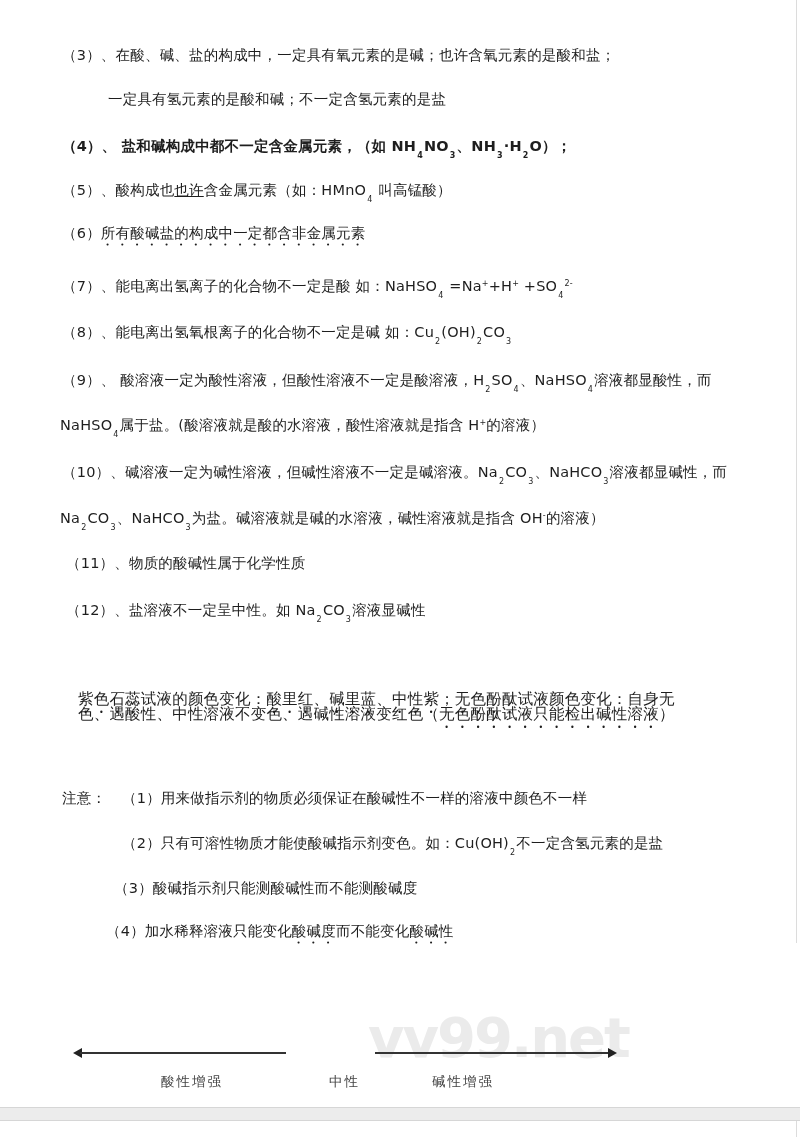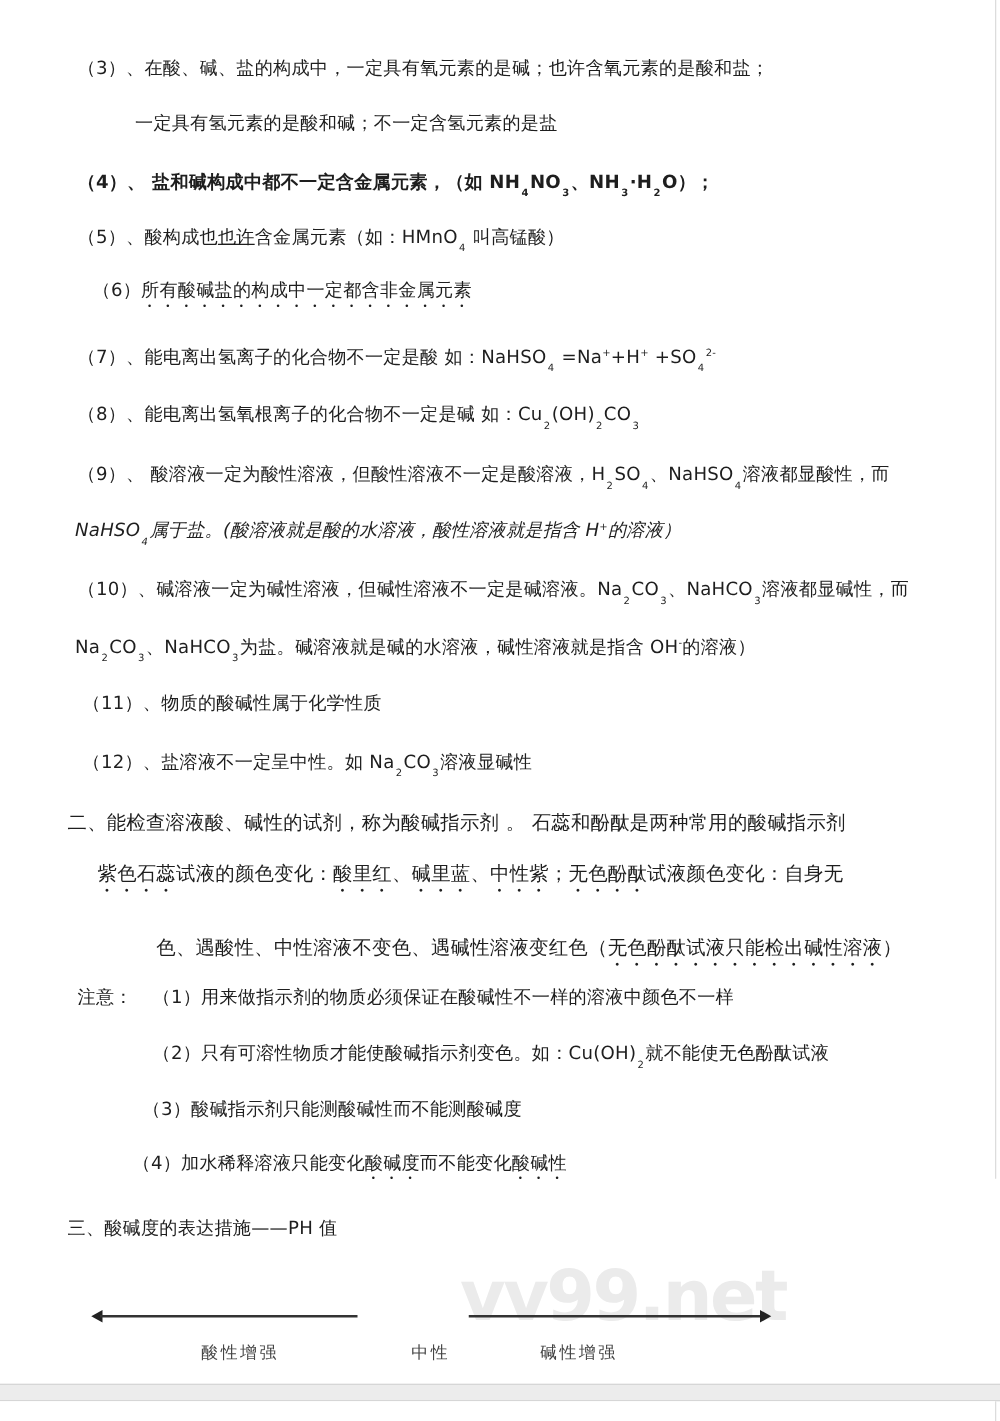--- a/index.html
+++ b/index.html
@@ -48,71 +48,69 @@
   <div class="line" style="left:108px; top:89px;">一定具有氢元素的是酸和碱；不一定含氢元素的是盐</div>
 
   <div class="line" style="left:62px; top:136px;font-weight:bold;">
     <span>（4）、 盐和碱构成中都不一定含金属元素，（如 NH</span><span class="sub">4</span><span>NO</span><span class="sub">3</span><span>、NH</span><span class="sub">3</span><span>·H</span><span class="sub">2</span><span>O）；</span>
   </div>
 
   <div class="line" style="left:62px; top:180px;">
     <span>（5）、酸构成也</span><span class="ul">也许</span><span>含金属元素（如：HMnO</span><span class="sub">4</span><span> 叫高锰酸）</span>
   </div>
 
-  <div class="line" style="left:62px; top:223px;margin-left:12px;">
+  <div class="line" style="left:62px; top:223px;">
     <span>（6）</span><span class="dot">所有酸碱盐的构成中一定都含非金属元素</span>
   </div>
 
   <div class="line" style="left:62px; top:276px;">
     <span>（7）、能电离出氢离子的化合物不一定是酸  如：NaHSO</span><span class="sub">4</span><span> =Na</span><span class="sup">+</span><span>+H</span><span class="sup">+</span><span> +SO</span><span class="sub">4</span><span class="sup">2-</span>
   </div>
 
   <div class="line" style="left:62px; top:322px;">
     <span>（8）、能电离出氢氧根离子的化合物不一定是碱  如：Cu</span><span class="sub">2</span><span>(OH)</span><span class="sub">2</span><span>CO</span><span class="sub">3</span>
   </div>
 
   <div class="line" style="left:62px; top:370px;">
     <span>（9）、  酸溶液一定为酸性溶液，但酸性溶液不一定是酸溶液，H</span><span class="sub">2</span><span>SO</span><span class="sub">4</span><span>、NaHSO</span><span class="sub">4</span><span>溶液都显酸性，而</span>
   </div>
-  <div class="line" style="left:60px; top:415px;font-style:italic;">
+  <div class="line" style="left:60px; top:415px;">
     <span>NaHSO</span><span class="sub">4</span><span>属于盐。(酸溶液就是酸的水溶液，酸性溶液就是指含 H</span><span class="sup">+</span><span>的溶液）</span>
   </div>
 
   <div class="line" style="left:62px; top:462px;">
     <span>（10）、碱溶液一定为碱性溶液，但碱性溶液不一定是碱溶液。Na</span><span class="sub">2</span><span>CO</span><span class="sub">3</span><span>、NaHCO</span><span class="sub">3</span><span>溶液都显碱性，而</span>
   </div>
   <div class="line" style="left:60px; top:508px;">
     <span>Na</span><span class="sub">2</span><span>CO</span><span class="sub">3</span><span>、NaHCO</span><span class="sub">3</span><span>为盐。碱溶液就是碱的水溶液，碱性溶液就是指含 OH</span><span class="sup">-</span><span>的溶液）</span>
   </div>
 
   <div class="line" style="left:66px; top:553px;">（11）、物质的酸碱性属于化学性质</div>
 
   <div class="line" style="left:66px; top:600px;">
     <span>（12）、盐溶液不一定呈中性。如 Na</span><span class="sub">2</span><span>CO</span><span class="sub">3</span><span>溶液显碱性</span>
   </div>
 
-  <div class="line h" style="left:54px; top:648px;">二、能检查溶液酸、碱性的试剂，称为酸碱指示剂 。 石蕊和酚酞是两种常用的酸碱指示剂</div>
   <div class="line h" style="left:78px; top:689px;">
     <span class="dot">紫色石蕊</span><span>试液的颜色变化：</span><span class="dot">酸里红、碱里蓝、中性紫</span><span>；</span><span class="dot">无色酚酞</span><span>试液颜色变化：自身无</span>
   </div>
-  <div class="line h" style="left:78px; top:748px;margin-left:47px;">
+  <div class="line h" style="left:78px; top:704px;">
     <span>色、遇酸性、中性溶液不变色、遇碱性溶液变红色（</span><span class="dot">无色酚酞试液只能检出碱性溶液</span><span>）</span>
   </div>
 
   <div class="line" style="left:62px; top:788px;">注意：</div>
   <div class="line" style="left:122px; top:788px;">（1）用来做指示剂的物质必须保证在酸碱性不一样的溶液中颜色不一样</div>
   <div class="line" style="left:122px; top:833px;">
-    <span>（2）只有可溶性物质才能使酸碱指示剂变色。如：Cu(OH)</span><span class="sub">2</span><span>就不能使无色酚酞试液</span>
+    <span>（2）只有可溶性物质才能使酸碱指示剂变色。如：Cu(OH)</span><span class="sub">2</span><span>不一定含氢元素的是盐</span>
   </div>
   <div class="line" style="left:114px; top:878px;">（3）酸碱指示剂只能测酸碱性而不能测酸碱度</div>
   <div class="line" style="left:106px; top:921px;text-align:right;">
     <span>（4）加水稀释溶液只能变化</span><span class="dot">酸碱度</span><span>而不能变化</span><span class="dot">酸碱性</span>
   </div>
 
-  <div class="line" style="left:54px; top:973px;">三、酸碱度的表达措施——PH 值</div>
 
   <div class="watermark">vv99.net</div>
 
   <div>
     <div class="arrow-head-left" style="left:73px; top:1048px;"></div>
     <div class="arrow-line" style="left:80px; top:1052px; width:206px;"></div>
     <div class="arrow-line" style="left:375px; top:1052px; width:236px;"></div>
     <div class="arrow-head-right" style="left:608px; top:1048px;"></div>
     <div class="scale-label" style="left:161px; top:1073px;">酸性增强</div>
     <div class="scale-label" style="left:329px; top:1073px;">中性</div>

